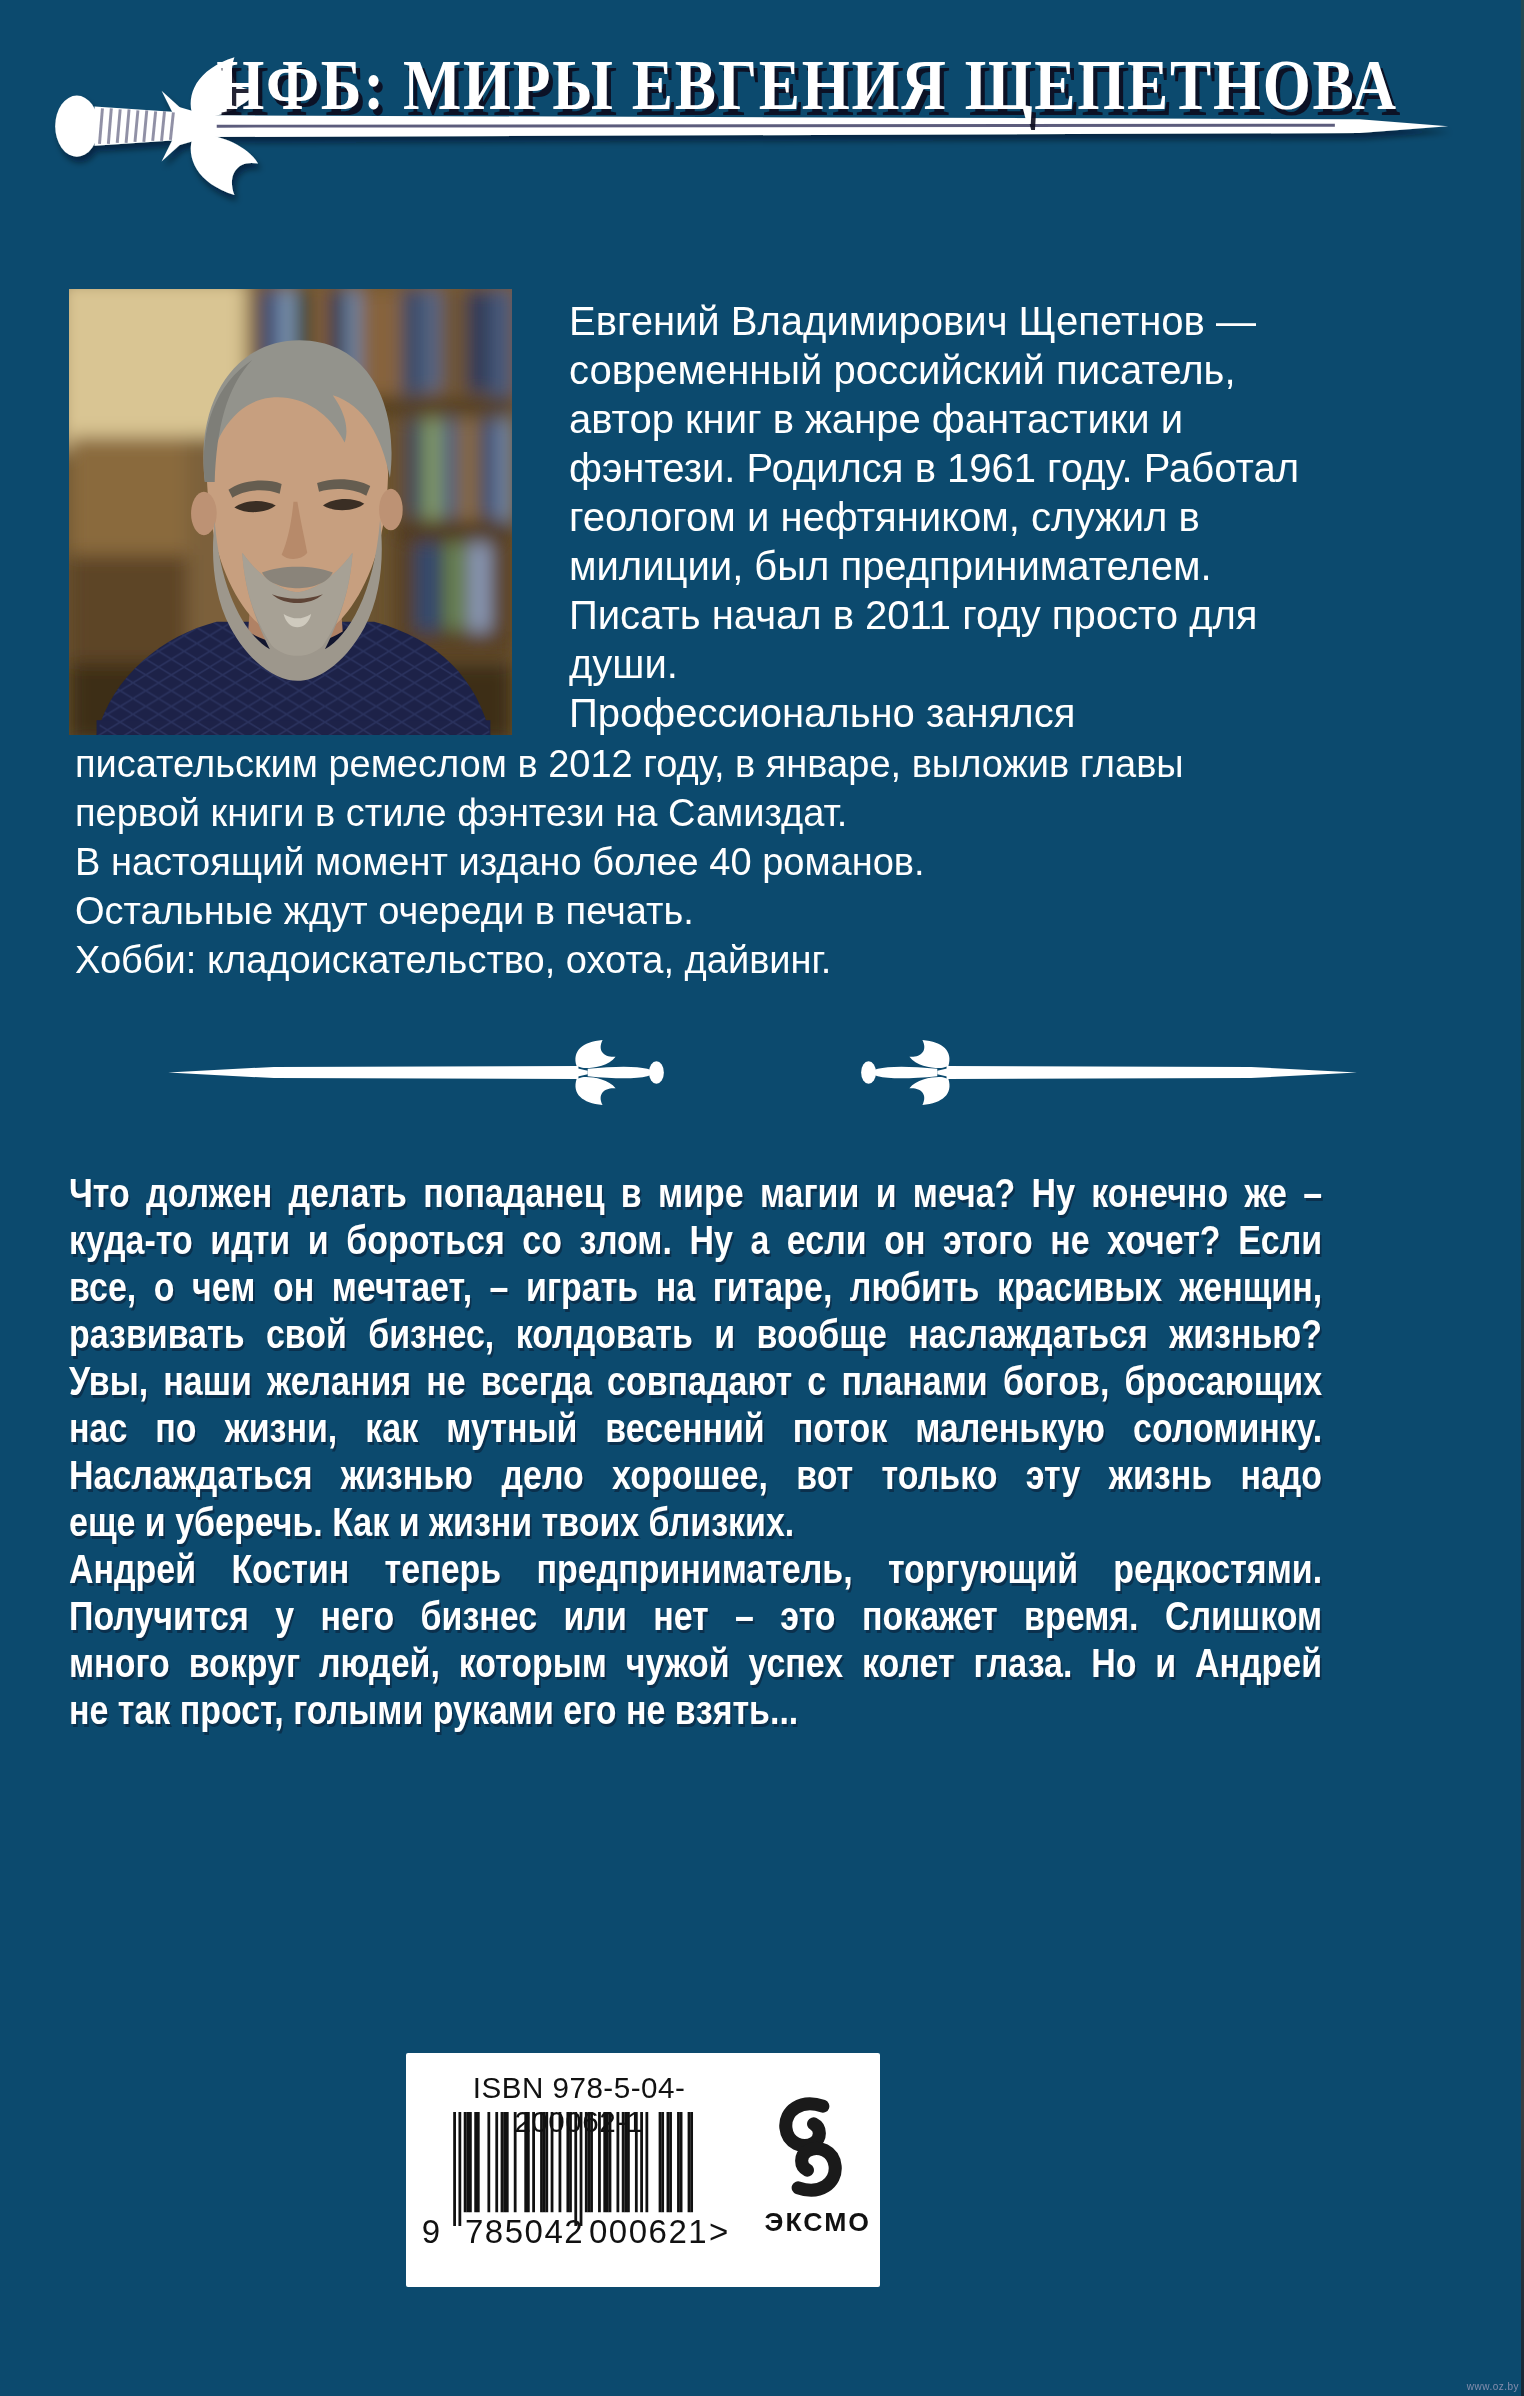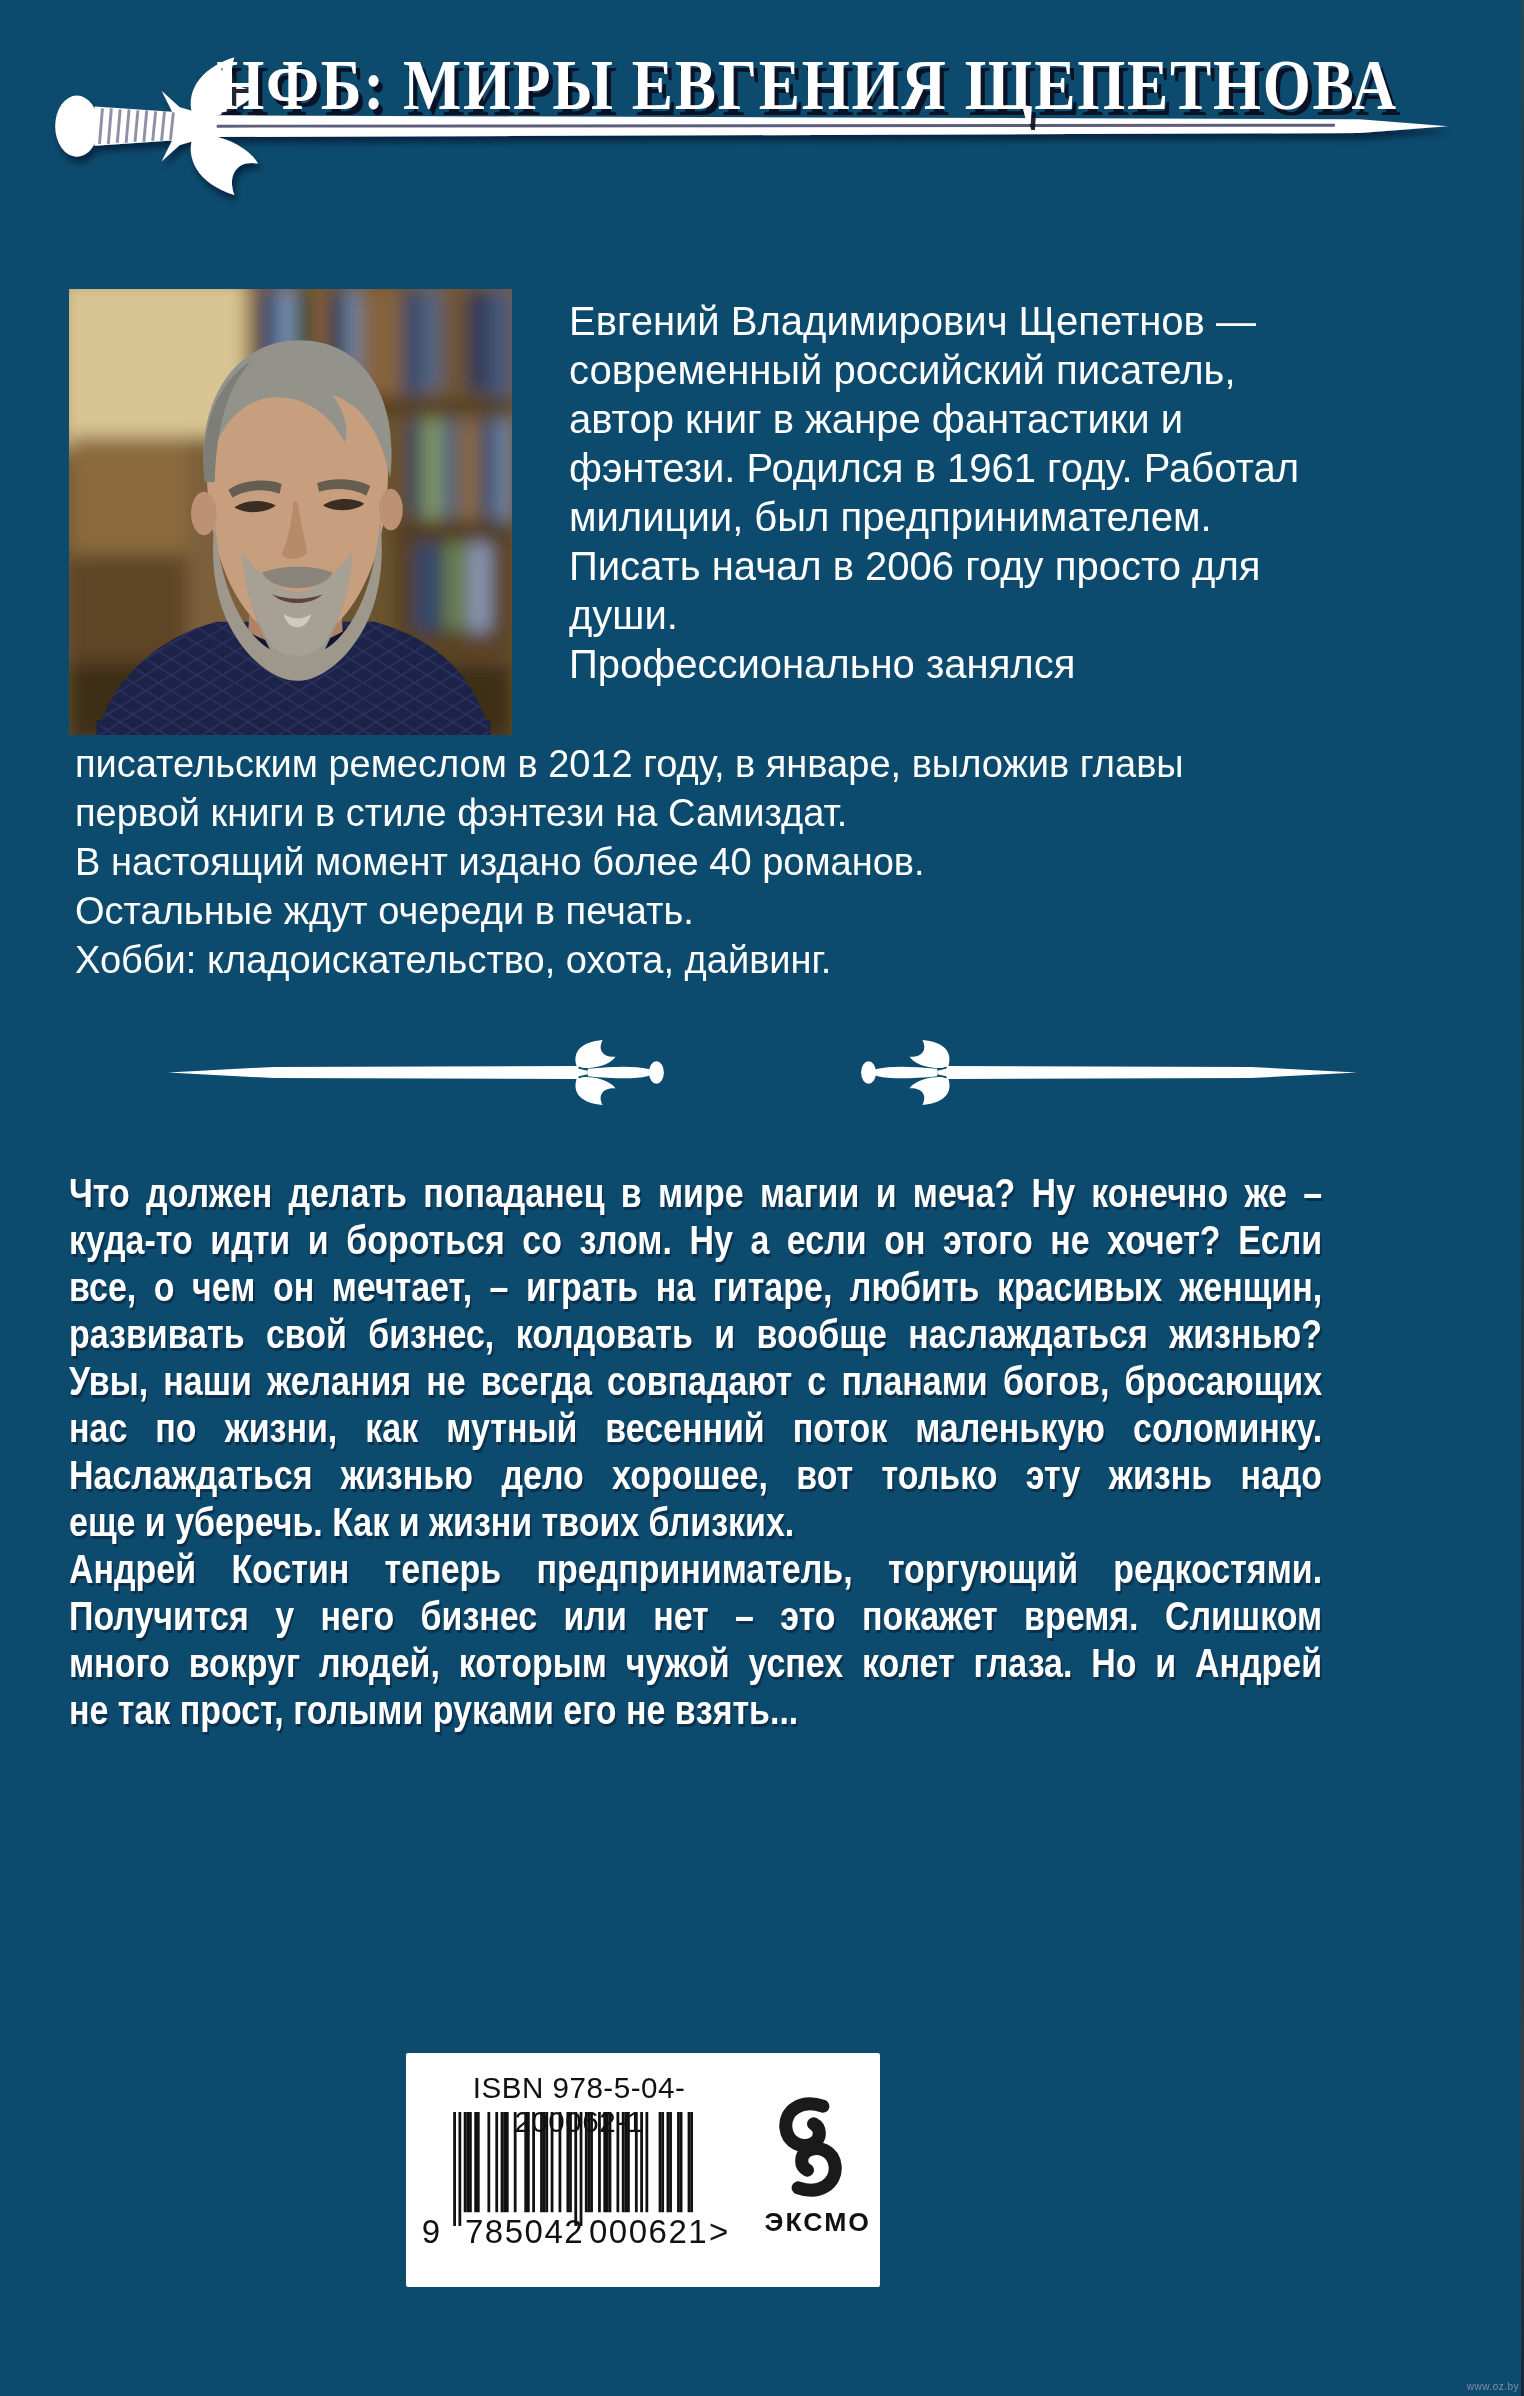--- a/index.html
+++ b/index.html
@@ -158,22 +158,23 @@
         <path d="M218,330 C228,336 236,336 246,330 C242,348 222,348 218,330 Z" fill="#cfcabe"></path>
       </g>
     </svg>
   </div>
 
   <div class="bio-side">
     <div>Евгений Владимирович Щепетнов —</div>
     <div>современный российский писатель,</div>
     <div>автор книг в жанре фантастики и</div>
     <div>фэнтези. Родился в 1961 году. Работал</div>
+    <div>геологом и нефтяником, служил в</div>
     <div>милиции, был предпринимателем.</div>
-    <div>Писать начал в 2006 году просто для</div>
+    <div>Писать начал в 2011 году просто для</div>
     <div>души.</div>
     <div>Профессионально занялся</div>
   </div>
   <div class="bio-full">
     <div>писательским ремеслом в 2012 году, в январе, выложив главы</div>
     <div>первой книги в стиле фэнтези на Самиздат.</div>
     <div>В настоящий момент издано более 40 романов.</div>
     <div>Остальные ждут очереди в печать.</div>
     <div>Хобби: кладоискательство, охота, дайвинг.</div>
   </div>

